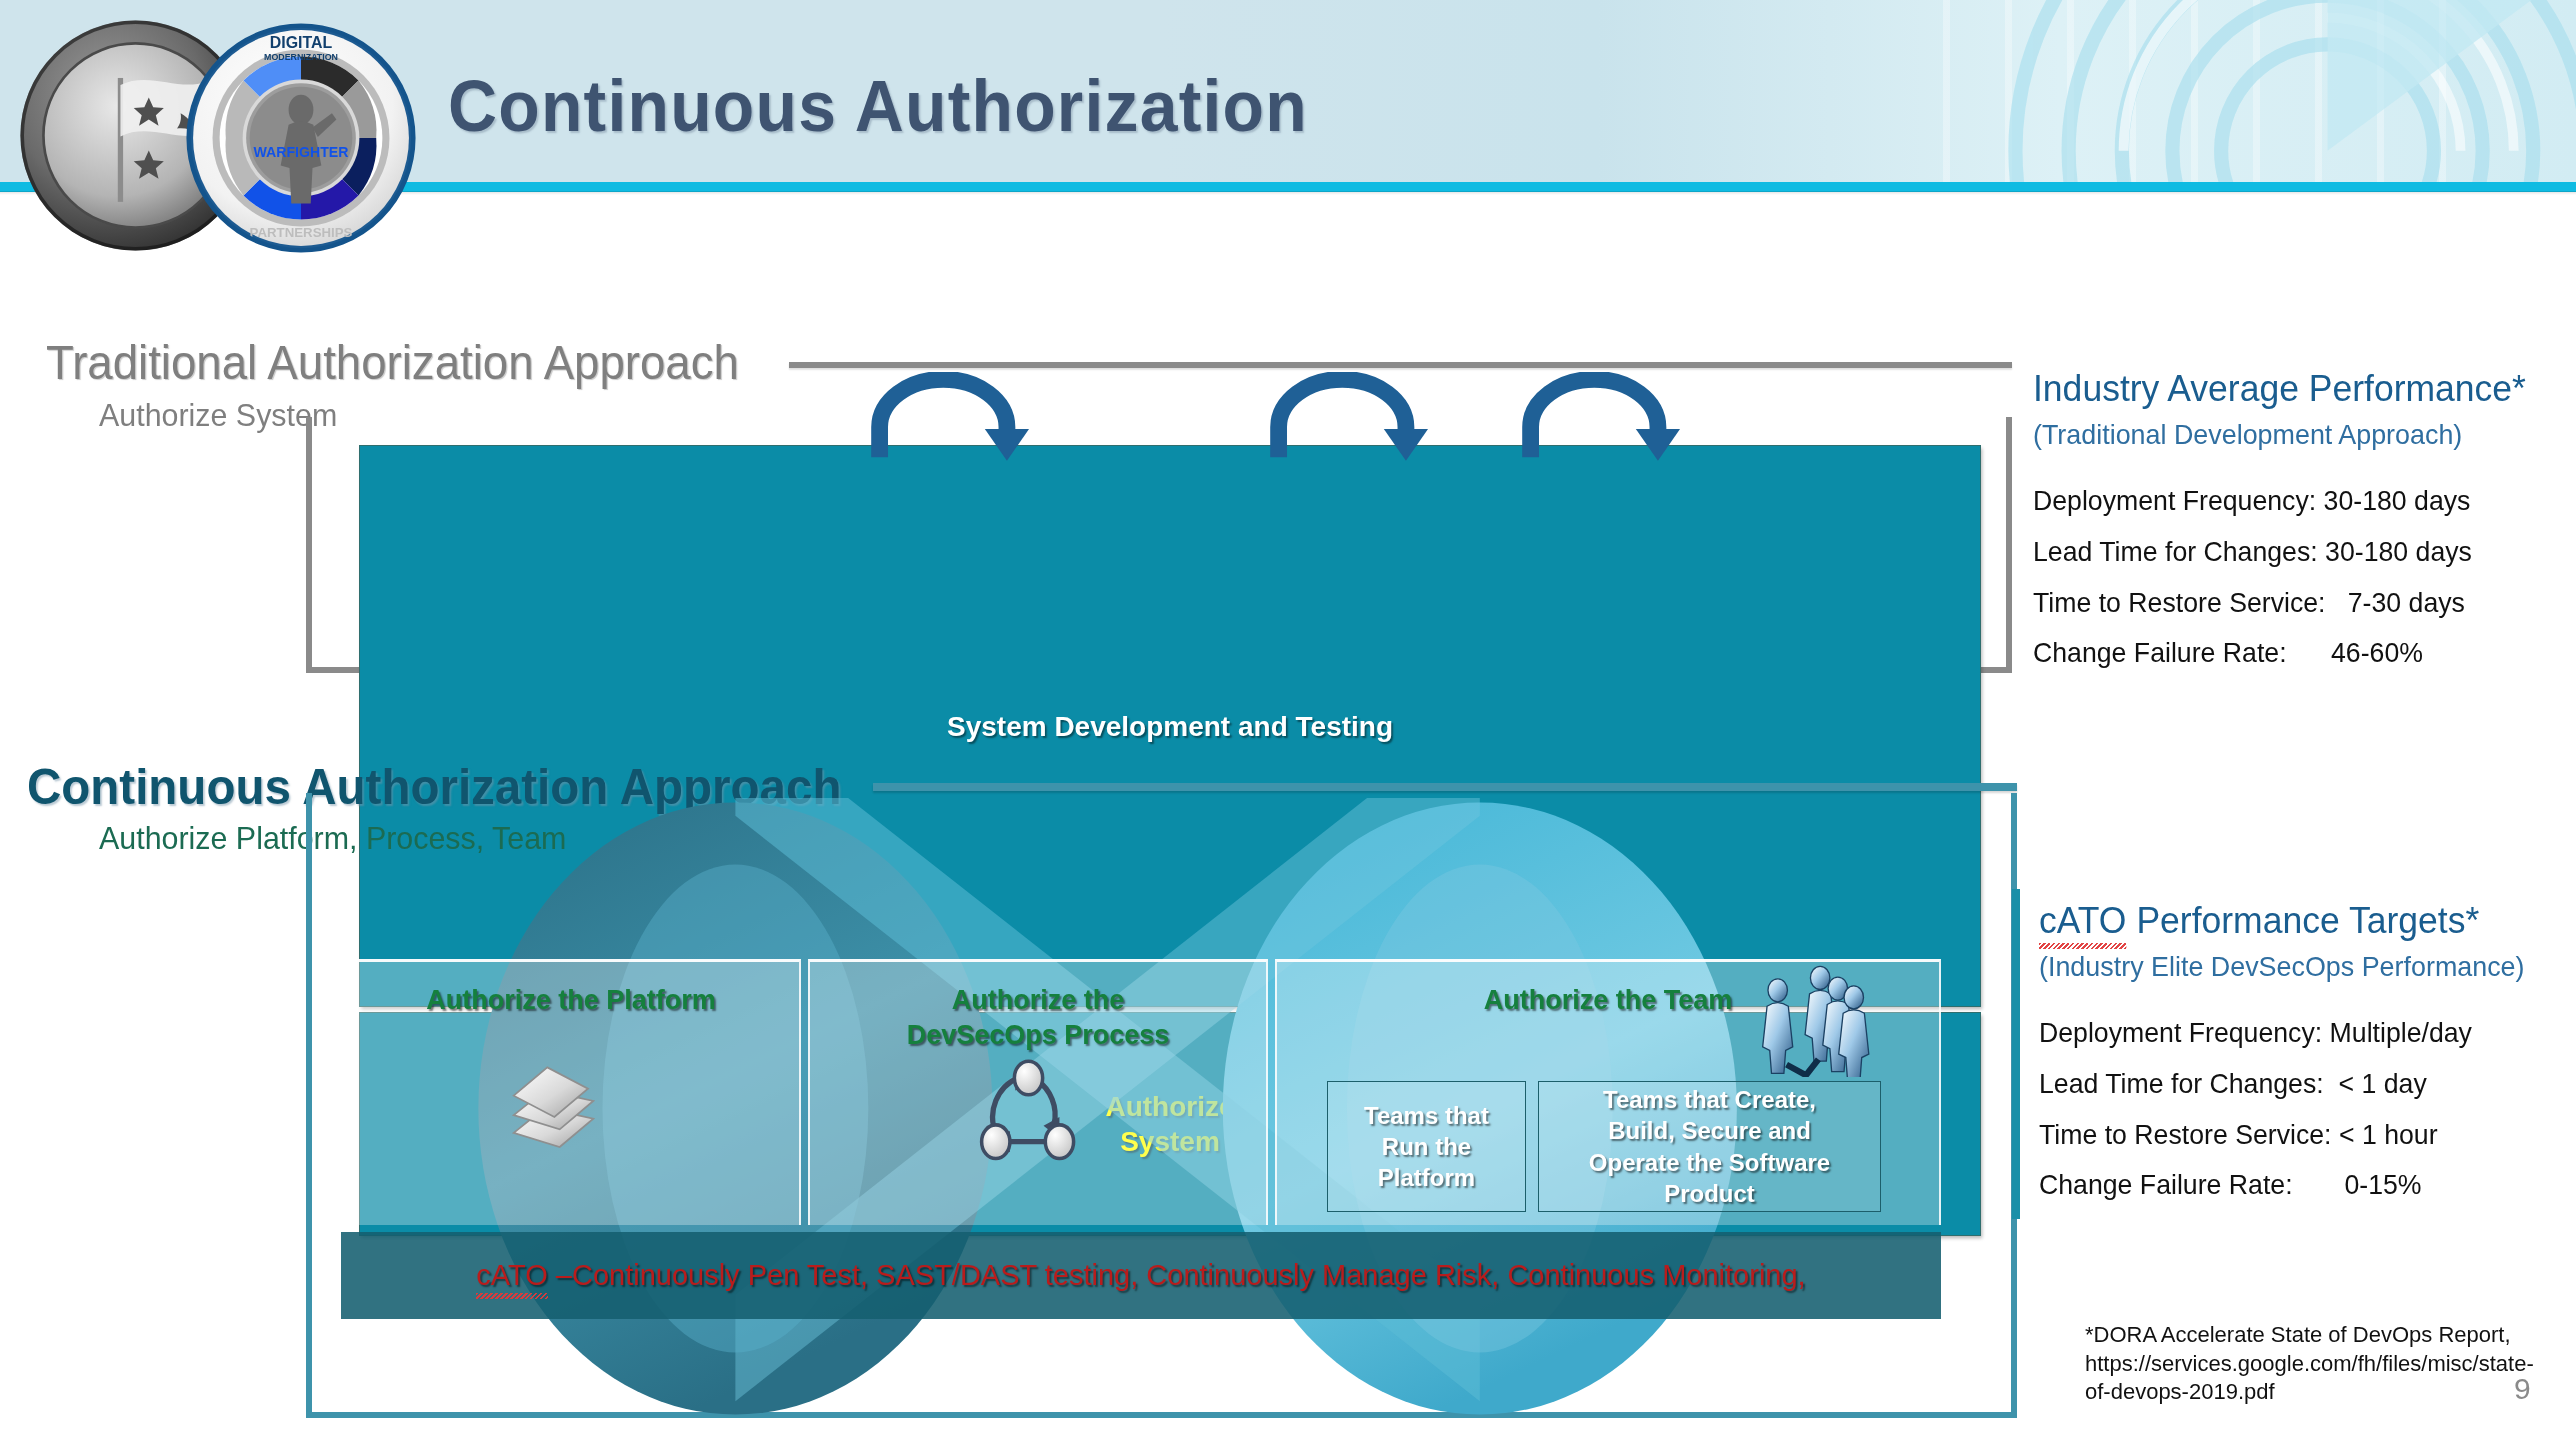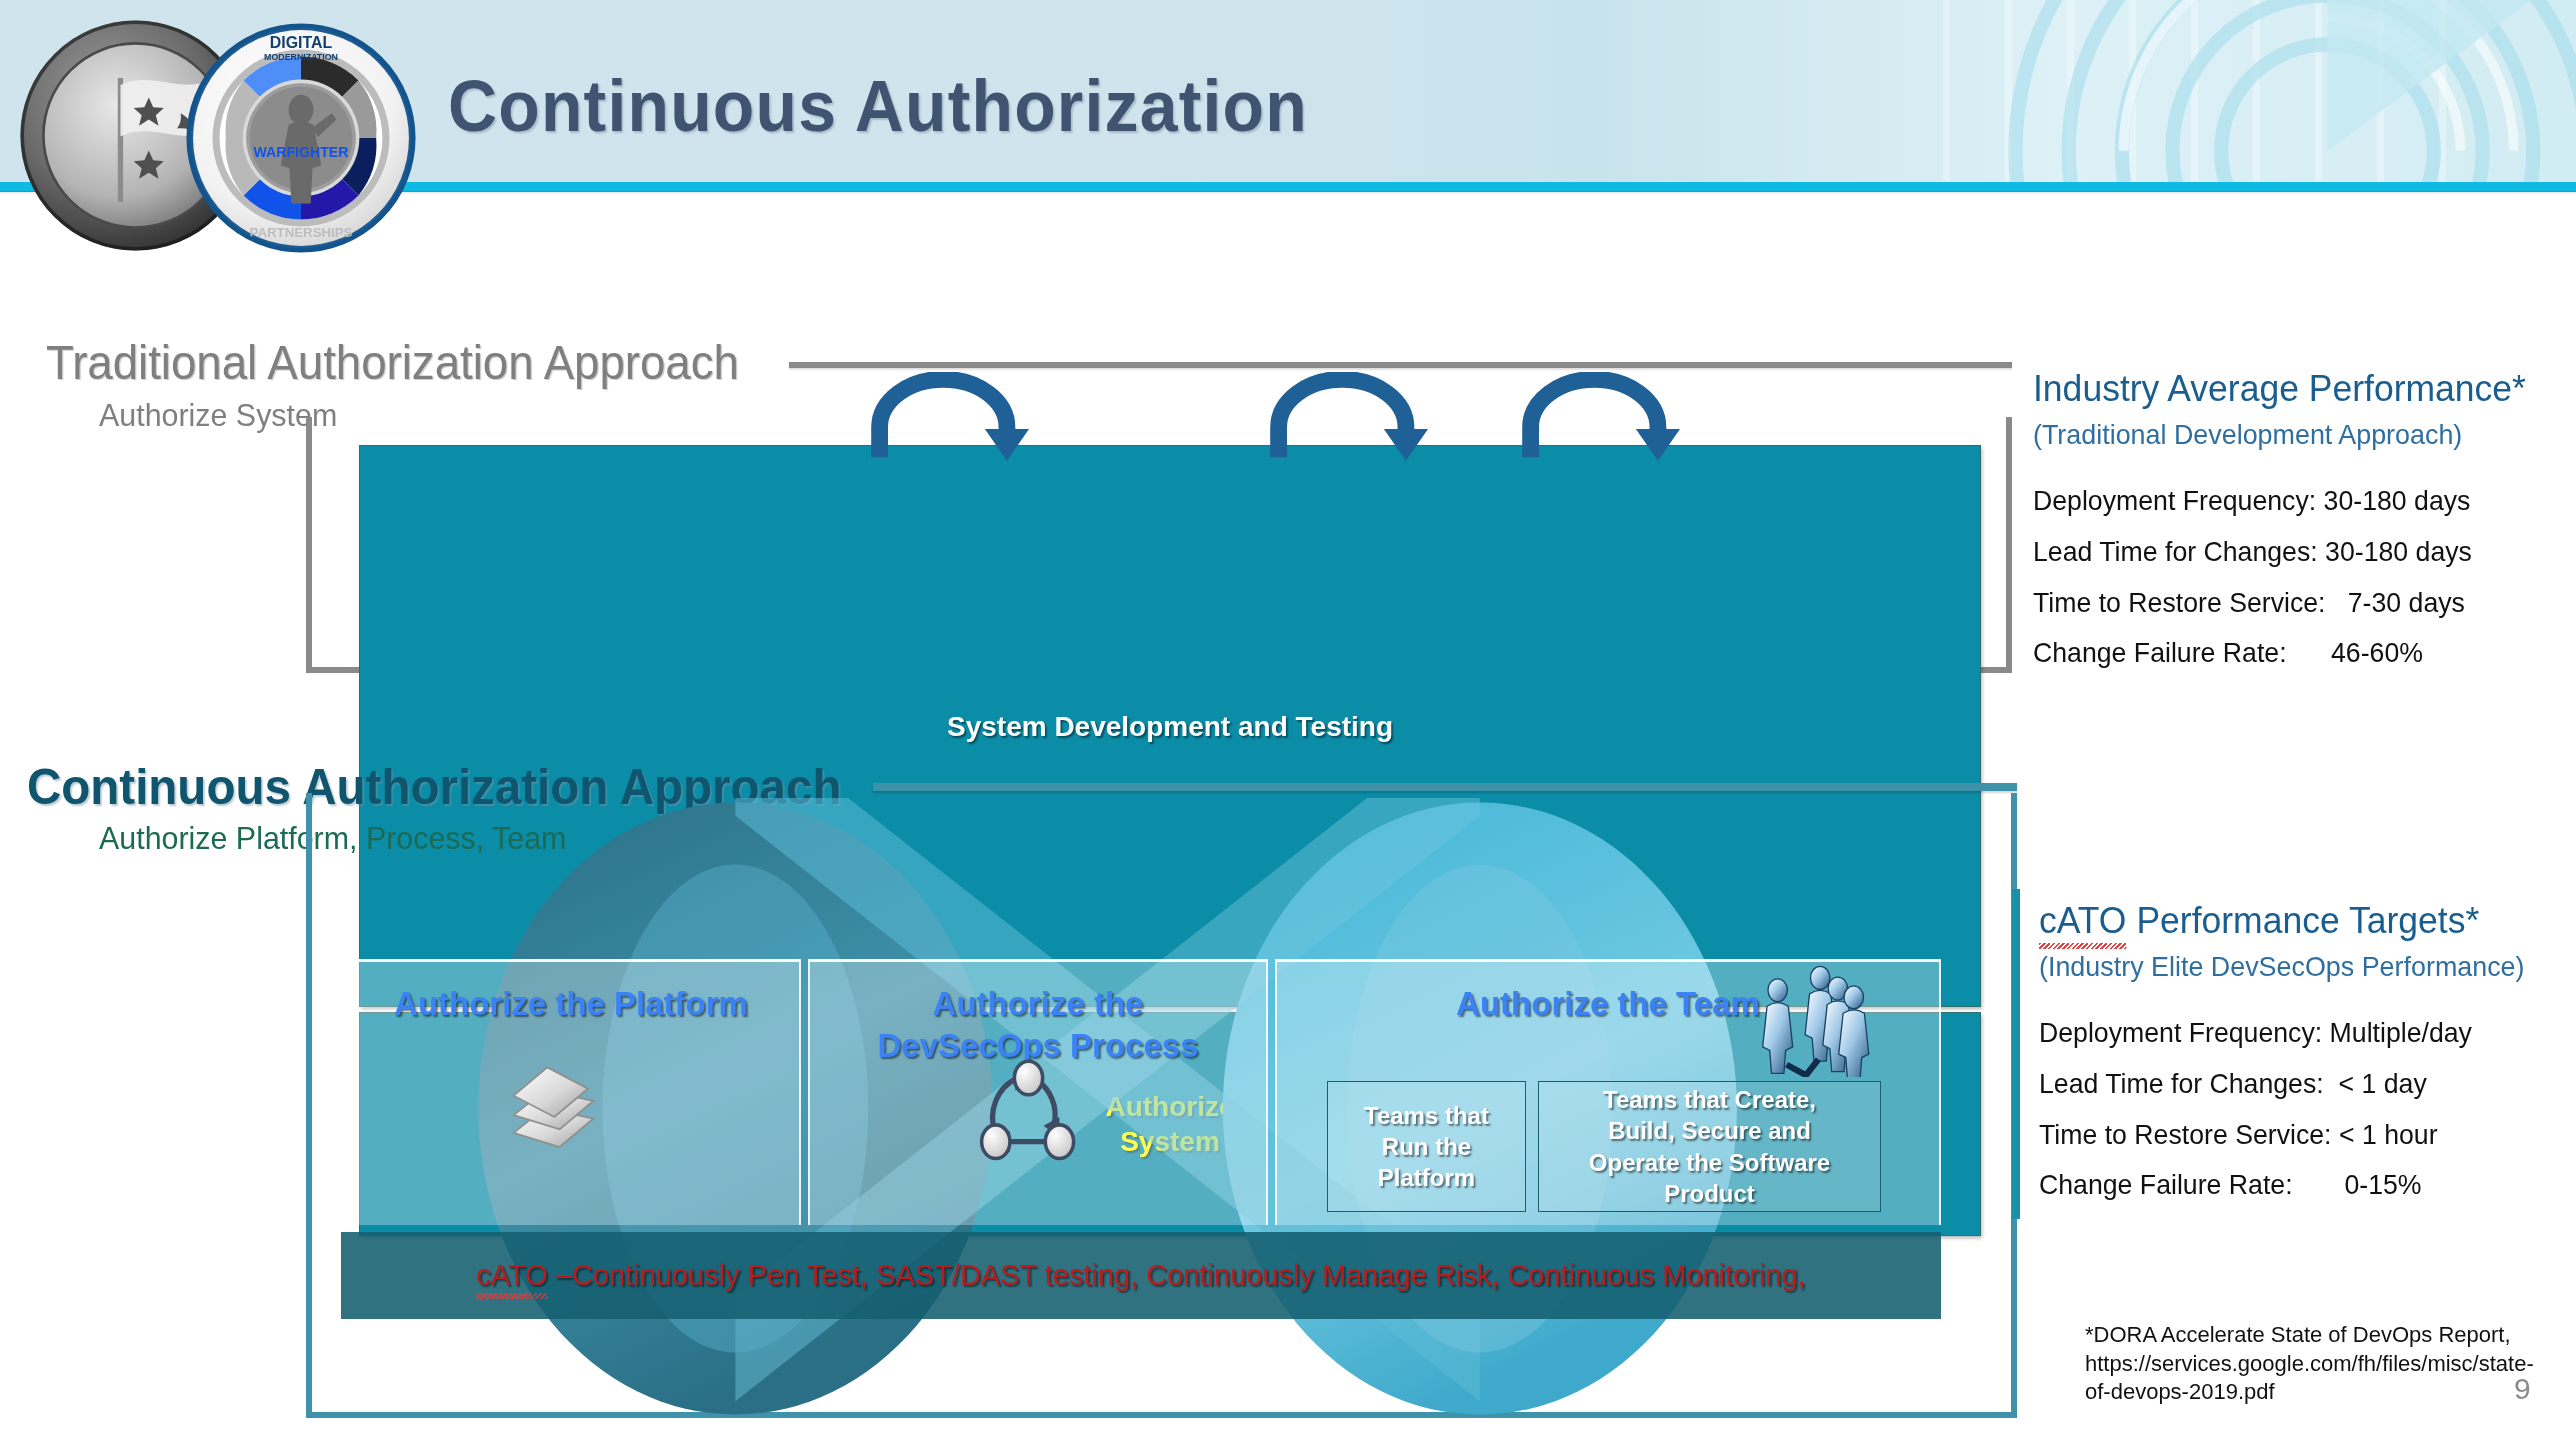--- a/index.html
+++ b/index.html
@@ -128,21 +128,21 @@
     border-top:3.5px solid rgba(255,255,255,.95);
     border-left:2.7px solid rgba(255,255,255,.85);
     border-right:2.7px solid rgba(255,255,255,.85);
     box-sizing:border-box;position:relative;
   }
   .panel.p1{flex:0 0 460px;}
   .panel.p2{flex:0 0 460px;}
   .panel.p3{flex:0 0 1 0 auto;flex:1 1 auto;}
   .ptitle{
     position:absolute;left:0;right:0;top:21px;text-align:center;
-    color:#3b82f6;font-weight:bold;font-size:33px;line-height:1.28;
+    color:#15803d;font-weight:bold;font-size:27px;line-height:1.28;
     text-shadow:1.8px 1.8px 1.8px rgba(0,0,0,.5);
   }
   .team-boxes{position:absolute;left:50px;top:119px;width:554px;height:131px;display:flex;gap:12px;}
   .team-box{
     border:1.8px solid #1c5f6b;background:rgba(255,255,255,.10);box-sizing:border-box;
     display:flex;align-items:center;justify-content:center;text-align:center;
     color:#fff;font-weight:bold;font-size:24px;line-height:1.3;
     text-shadow:1.8px 1.8px 1.8px rgba(0,0,0,.5);
   }
   .team-box.tb1{flex:0 0 199px;}

